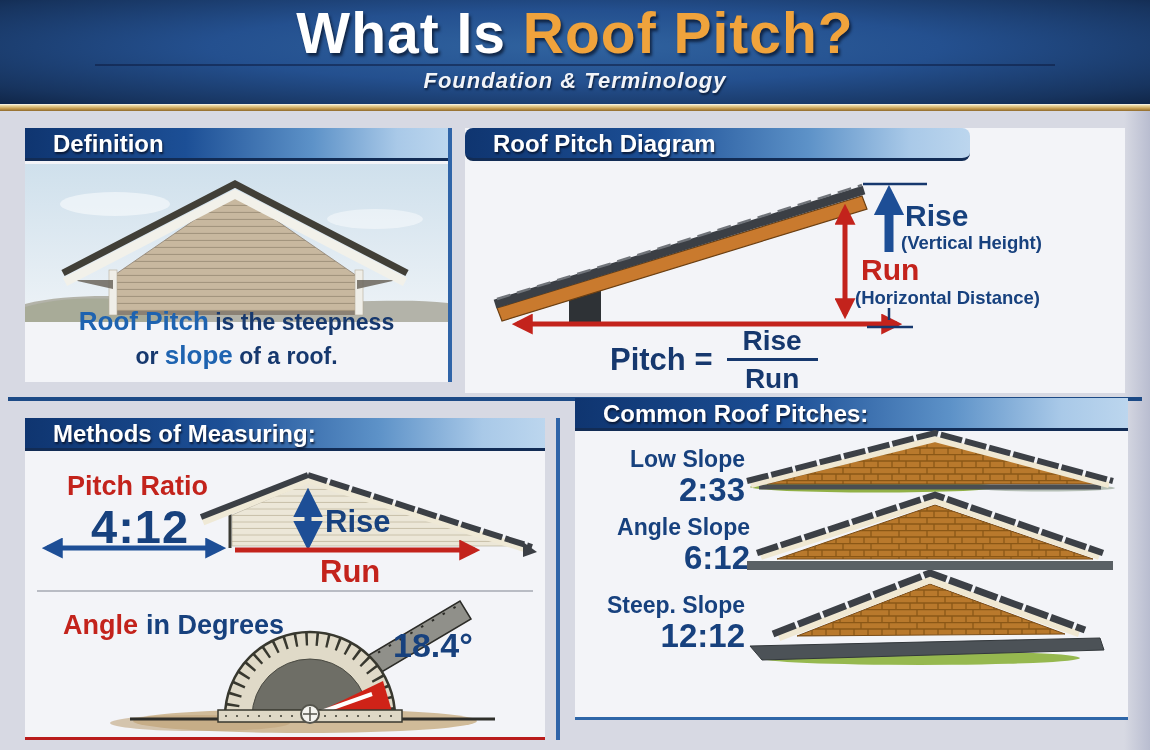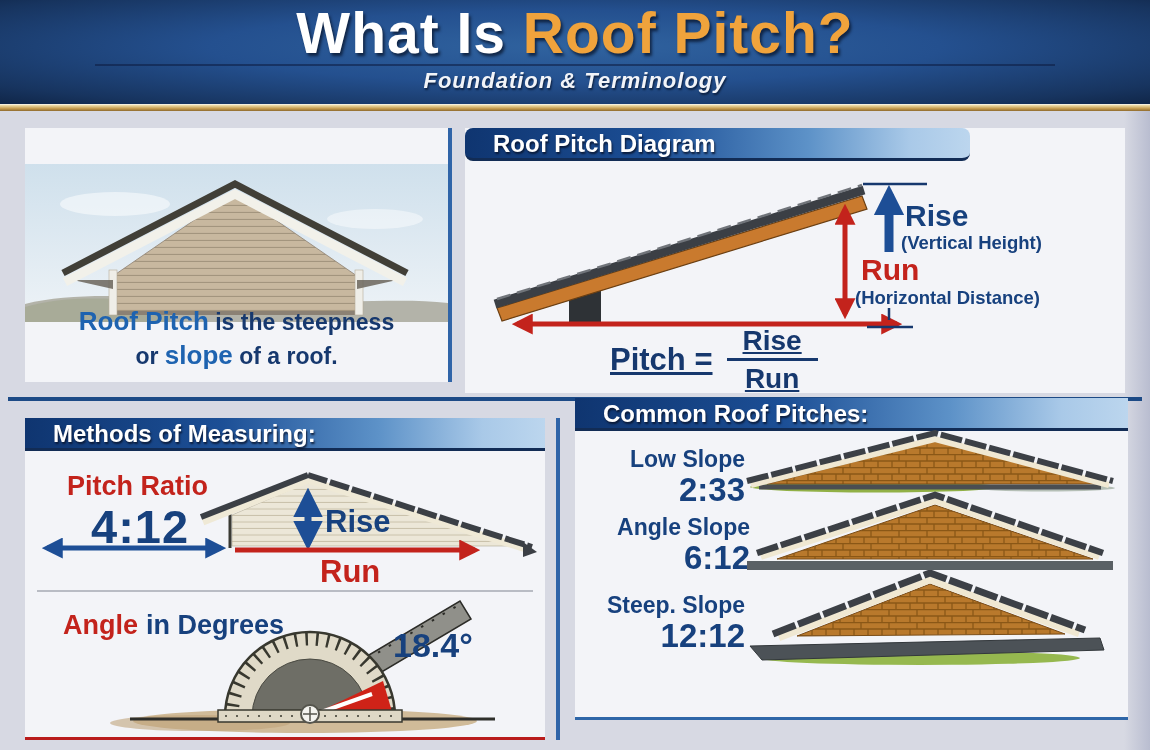--- a/index.html
+++ b/index.html
@@ -34,21 +34,21 @@
   .met-panel{left:25px;top:418px;width:520px;height:319px;border-bottom:3px solid #b91c1c;}
   .vrule2{position:absolute;left:556px;top:418px;width:4px;height:322px;background:#2f64a8;}
   .com-panel{left:575px;top:398px;width:553px;height:319px;border-bottom:3px solid #2e66a8;}
   .panel svg{position:absolute;left:0;}
   
   .def-text{position:absolute;bottom:10px;left:0;width:100%;text-align:center;line-height:1.28;}
   .def-navy{color:#16386e;font-weight:bold;font-size:23px;}
   .def-blue{color:#1e63b0;font-weight:bold;font-size:26px;}
   
   .formula{position:absolute;left:145px;top:198px;display:flex;align-items:center;gap:14px;
-    color:#16386e;font-weight:bold;text-decoration:underline;}
+    color:#16386e;font-weight:bold;}
   .f-lhs{font-size:31px;}
   .frac{text-align:center;font-size:28px;line-height:1.05;}
   .frac .num{padding:0 16px 3px;border-bottom:3.5px solid #16386e;}
   .frac .den{padding-top:3px;}
   
   .com-label{position:absolute;text-align:right;color:#17417e;font-weight:bold;}
   .com-label .nm{font-size:23px;display:block;}
   .com-label .rt{font-size:33px;display:block;margin-top:-2px;}
 </style>
 </head>
@@ -82,20 +82,21 @@
 
 <div class="hdr">
   <div class="title-rule"></div>
   <h1><span>What Is </span><span class="t-orange">Roof Pitch?</span></h1>
   <h2>Foundation &amp; Terminology</h2>
 </div>
 <div class="gold"></div>
 <div class="edge-shade"></div>
 
 <section class="panel def-panel">
+  <div class="pbar">Definition</div>
   <svg viewBox="0 0 423 158" width="423" height="158" style="top:36px">
     <defs>
       <linearGradient id="sky" x1="0" y1="0" x2="0" y2="1">
         <stop offset="0" stop-color="#cfe0ec"></stop>
           <stop offset="1" stop-color="#eef3f7"></stop>
       </linearGradient>
       <clipPath id="gableClip">
           <polygon points="88,112 210,28 332,112 332,150 88,150"></polygon>
         </clipPath>
     </defs>

